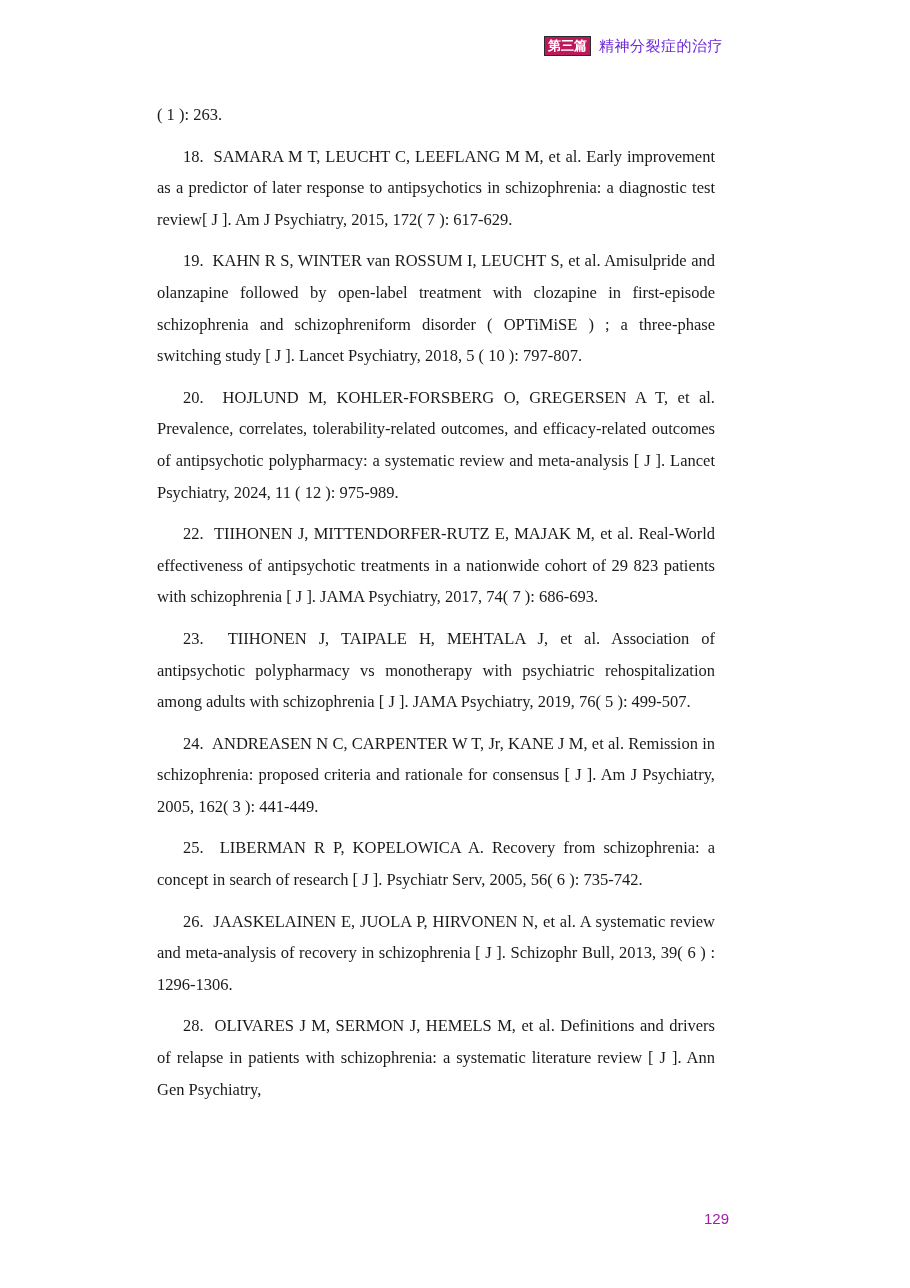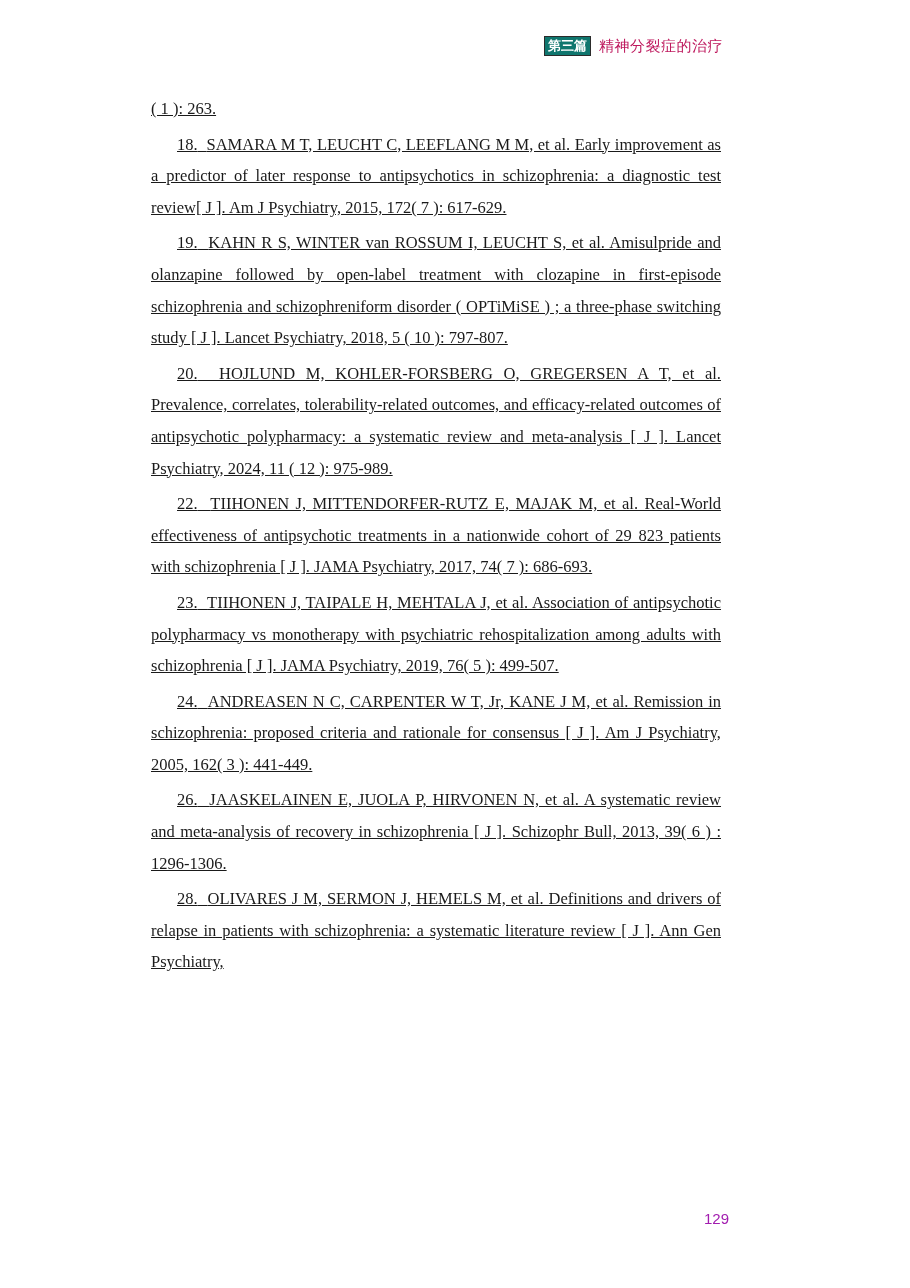--- a/index.html
+++ b/index.html
@@ -18,49 +18,48 @@
   .page-header {
     position: absolute;
     top: 36px;
     right: 187px;
     display: flex;
     align-items: center;
     gap: 8px;
   }
   .header-badge {
     display: inline-block;
-    background: #0f766e;
+    background: #be185d;
     color: #ffffff;
     font-family: "DejaVu Sans", sans-serif;
     font-size: 13px;
     font-weight: bold;
     padding: 1px 3px;
     line-height: 16px;
     letter-spacing: 0px;
     border: 1px solid #2b2b2b;
   }
   .header-title {
     font-family: "DejaVu Sans", sans-serif;
     font-size: 15px;
-    color: #be185d;
+    color: #6d28d9;
     letter-spacing: 0.5px;
   }
   .content {
     position: absolute;
     left: 147px;
     top: 89px;
     width: 578px;
     font-size: 16.5px;
     line-height: 31.6px;
     text-align: justify;
   }
   .content p {
-    margin: 4px;
+    margin: 10px;
     padding: 0;
-    text-decoration: underline;
   }
   .ref {
     text-indent: 26px;
   }
   .ref-continuation {
     text-indent: 0;
   }
   .page-number {
     position: absolute;
     top: 1210px;
@@ -87,20 +86,21 @@
 
   <p class="ref"><span>20.</span>&nbsp;&nbsp;<span>HOJLUND M, KOHLER-FORSBERG O, GREGERSEN A T, et al. Prevalence, correlates, tolerability-related outcomes, and efficacy-related outcomes of antipsychotic polypharmacy: a systematic review and meta-analysis [ J ]. Lancet Psychiatry, 2024, 11 ( 12 ): 975-989.</span></p>
 
 
   <p class="ref"><span>22.</span>&nbsp;&nbsp;<span>TIIHONEN J, MITTENDORFER-RUTZ E, MAJAK M, et al. Real-World effectiveness of antipsychotic treatments in a nationwide cohort of 29 823 patients with schizophrenia [ J ]. JAMA Psychiatry, 2017, 74( 7 ): 686-693.</span></p>
 
   <p class="ref"><span>23.</span>&nbsp;&nbsp;<span>TIIHONEN J, TAIPALE H, MEHTALA J, et al. Association of antipsychotic polypharmacy vs monotherapy with psychiatric rehospitalization among adults with schizophrenia [ J ]. JAMA Psychiatry, 2019, 76( 5 ): 499-507.</span></p>
 
   <p class="ref"><span>24.</span>&nbsp;&nbsp;<span>ANDREASEN N C, CARPENTER W T, Jr, KANE J M, et al. Remission in schizophrenia: proposed criteria and rationale for consensus [ J ]. Am J Psychiatry, 2005, 162( 3 ): 441-449.</span></p>
 
+  <p class="ref"><span>25.</span>&nbsp;&nbsp;<span>LIBERMAN R P, KOPELOWICA A. Recovery from schizophrenia: a concept in search of research [ J ]. Psychiatr Serv, 2005, 56( 6 ): 735-742.</span></p>
 
   <p class="ref"><span>26.</span>&nbsp;&nbsp;<span>JAASKELAINEN E, JUOLA P, HIRVONEN N, et al. A systematic review and meta-analysis of recovery in schizophrenia [ J ]. Schizophr Bull, 2013, 39( 6 ) : 1296-1306.</span></p>
 
 
   <p class="ref"><span>28.</span>&nbsp;&nbsp;<span>OLIVARES J M, SERMON J, HEMELS M, et al. Definitions and drivers of relapse in patients with schizophrenia: a systematic literature review [ J ]. Ann Gen Psychiatry,</span></p>
 </div>
 
 <div class="page-number">129</div>
 
 </body></html>

